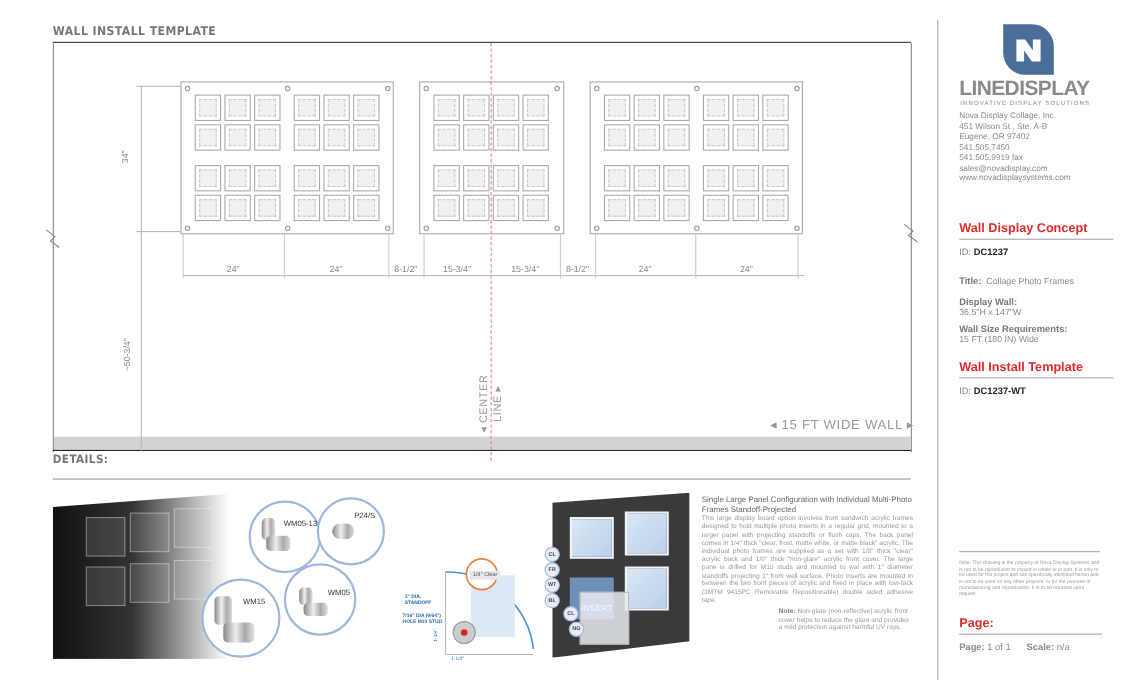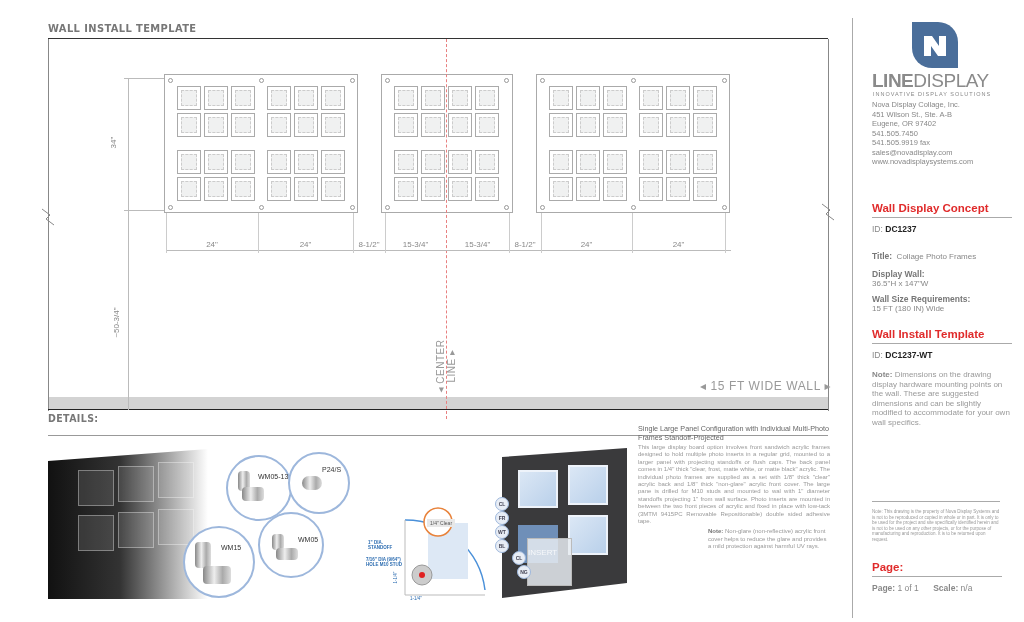--- a/index.html
+++ b/index.html
@@ -347,34 +347,34 @@
   <div class="abs" style="left:527px;top:538px;width:45px;height:48px;background:rgba(230,235,240,.85);border:1px solid #bbb"></div>
   <div class="abs" style="left:528px;top:548px;font-size:8px;color:rgba(255,255,255,.8)">INSERT</div>
   <div class="tag" style="left:495px;top:497px">CL</div>
   <div class="tag" style="left:495px;top:511px">FR</div>
   <div class="tag" style="left:495px;top:525px">WT</div>
   <div class="tag" style="left:495px;top:539px">BL</div>
   <div class="tag" style="left:512px;top:551px">CL</div>
   <div class="tag" style="left:517px;top:565px">NG</div>
 </div>
 
-<div class="abs" style="left:638px;top:425px;width:192px">
+<div class="abs" style="left:638px;top:450px;width:192px">
   <div style="font-size:7.2px;color:#666;line-height:8.5px">Single Large Panel Configuration with Individual Multi-Photo Frames Standoff-Projected</div>
   <div style="font-size:6px;color:#999;line-height:7.4px;margin-top:2px;text-align:justify">This large display board option involves front sandwich acrylic frames designed to hold multiple photo inserts in a regular grid, mounted to a larger panel with projecting standoffs or flush caps. The back panel comes in 1/4" thick "clear, frost, matte white, or matte black" acrylic. The individual photo frames are supplied as a set with 1/8" thick "clear" acrylic back and 1/8" thick "non-glare" acrylic front cover. The large pane is drilled for M10 studs and mounted to wal with 1" diameter standoffs projecting 1" from wall surface. Photo inserts are mounted in between the two front pieces of acrylic and fixed in place with low-tack (3MTM 9415PC Removable Repositionable) double sided adhesive tape.</div>
   <div style="font-size:6px;color:#999;line-height:7.4px;margin-top:3px;margin-left:70px"><b style="color:#777">Note:</b> <span>Non-glare (non-reflective) acrylic front cover helps to reduce the glare and provides a mild protection against harmful UV rays.</span></div>
 </div>
 
 <div class="vline" style="left:852px;top:18px;height:600px;background:#aaa"></div>
 
 <div class="abs" style="left:912px;top:22px;width:46px;height:46px;background:#4a6e9a;border-radius:0 20px 0 20px">
   <svg width="46" height="46">
       <polyline points="12,34 12,14 20,14 27,24 27,14 34,14 34,34 26,34 19,24 19,34 12,34" fill="#fff"></polyline>
     </svg>
 </div>
-<div class="abs" style="left:872px;top:70px;font-size:19px;font-weight:bold;color:#8a8a8a;letter-spacing:-0.5px"><span>LINE</span><span style="font-weight:normal">DISPLAY</span></div>
+<div class="abs" style="left:872px;top:70px;font-size:19px;font-weight:bold;color:#8a8a8a;letter-spacing:-0.5px"><span>LINE</span><span style="font-weight:bold">DISPLAY</span></div>
 <div class="abs" style="left:873px;top:91px;font-size:5.5px;color:#888;letter-spacing:1px">INNOVATIVE DISPLAY SOLUTIONS</div>
 
 <div class="side" style="top:100px;font-size:7.5px;color:#888;line-height:9.5px;left:872px">
   <div>Nova Display Collage, Inc.</div>
   <div>451 Wilson St., Ste. A-B</div>
   <div>Eugene, OR 97402</div>
   <div>541.505.7450</div>
   <div>541.505.9919 fax</div>
   <div>sales@novadisplay.com</div>
   <div>www.novadisplaysystems.com</div>
@@ -388,21 +388,20 @@
   <div style="margin-top:6px" class="lbl">Display Wall:</div>
   <div class="val">36.5"H x 147"W</div>
   <div style="margin-top:6px" class="lbl">Wall Size Requirements:</div>
   <div class="val">15 FT (180 IN) Wide</div>
 </div>
 
 <div class="side" style="left:872px;top:328px;width:140px">
   <div class="red">Wall Install Template</div>
   <div style="height:1px;background:#aaa;margin:3px 0 6px"></div>
   <div style="font-size:8.5px;color:#888"><span>ID:</span> <b style="color:#222">DC1237-WT</b></div>
-  <div style="margin-top:10px;font-size:8px;color:#999;line-height:9.6px"><b style="color:#888">Note:</b> <span>Dimensions on the drawing display hardware mounting points on the wall. These are suggested dimensions and can be slightly modified to accommodate for your own wall specifics.</span></div>
 </div>
 
 <div class="abs" style="left:872px;top:501px;width:128px;height:1px;background:#aaa"></div>
 <div class="abs" style="left:872px;top:509px;width:130px;font-size:4.5px;color:#999;line-height:5.6px">Note: This drawing is the property of Nova Display Systems and is not to be reproduced or copied in whole or in part. It is only to be used for the project and site specifically identified herein and is not to be used on any other projects, or for the purpose of manufacturing and reproduction. It is to be returned upon request.</div>
 
 <div class="side" style="left:872px;top:561px;width:130px">
   <div class="red">Page:</div>
   <div style="height:1px;background:#aaa;margin:3px 0 6px"></div>
   <div style="font-size:8.5px;color:#888">
     <b>Page:</b> <span>1 of 1</span>

